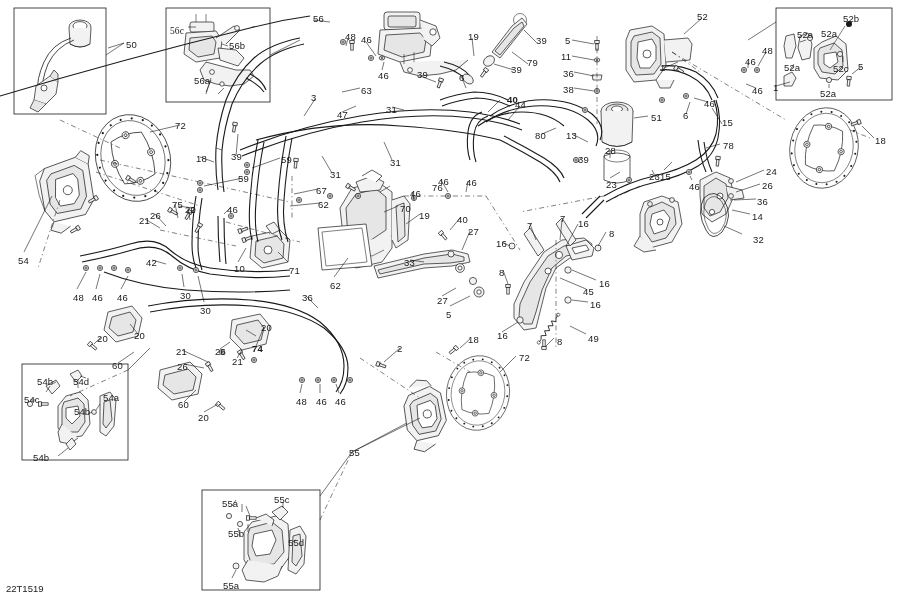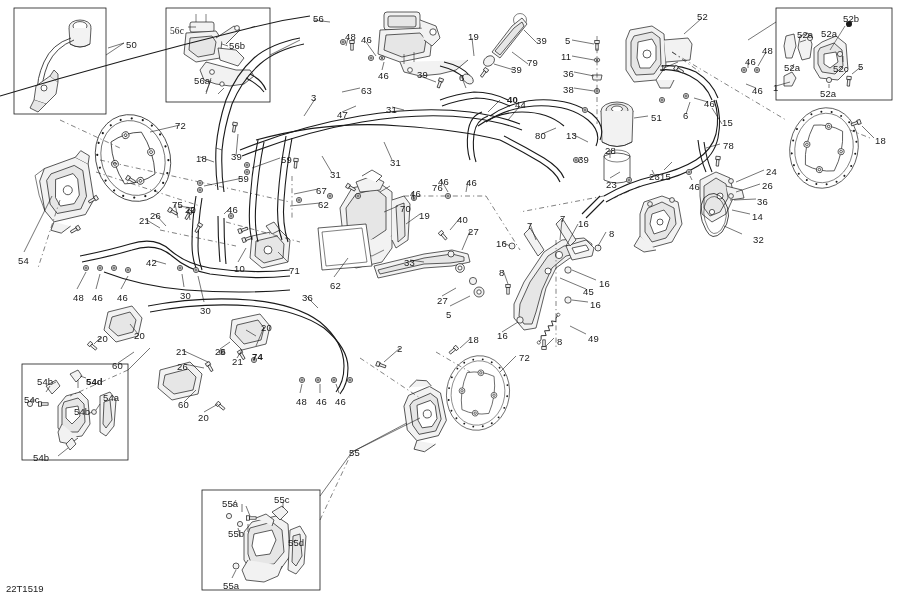--- a/index.html
+++ b/index.html
@@ -750,40 +750,40 @@
       <div class="cal-label" style="left: 583px; top: 287px;">45</div>
       <div class="cal-label" style="left: 590px; top: 300px;">16</div>
       <div class="cal-label" style="left: 497px; top: 331px;">16</div>
       <div class="cal-label" style="left: 557px; top: 337px;">8</div>
       <div class="cal-label" style="left: 588px; top: 334px;">49</div>
       <div class="cal-label" style="left: 176px; top: 347px;">21</div>
       <div class="cal-label" style="left: 177px; top: 362px;">26</div>
       <div class="cal-label" style="left: 134px; top: 331px;">20</div>
       <div class="cal-label" style="left: 112px; top: 361px;">60</div>
       <div class="cal-label" style="left: 97px; top: 334px;">20</div>
-      <div class="cal-label" style="left: 252px; top: 352px; font-weight: bold;">74</div>
+      <div class="cal-label" style="left: 252px; top: 344px; font-weight: bold;">74</div>
       <div class="cal-label" style="left: 261px; top: 323px;">20</div>
       <div class="cal-label" style="left: 232px; top: 357px;">21</div>
       <div class="cal-label" style="left: 215px; top: 347px;">26</div>
       <div class="cal-label" style="left: 178px; top: 400px;">60</div>
       <div class="cal-label" style="left: 198px; top: 413px;">20</div>
       <div class="cal-label" style="left: 296px; top: 397px;">48</div>
       <div class="cal-label" style="left: 316px; top: 397px;">46</div>
       <div class="cal-label" style="left: 335px; top: 397px;">46</div>
       <div class="cal-label" style="left: 397px; top: 344px;">2</div>
       <div class="cal-label" style="left: 468px; top: 335px;">18</div>
       <div class="cal-label" style="left: 519px; top: 353px;">72</div>
       <div class="cal-label" style="left: 349px; top: 448px;">55</div>
       <div class="cal-label" style="left: 222px; top: 499px;">55a</div>
       <div class="cal-label" style="left: 274px; top: 495px;">55c</div>
       <div class="cal-label" style="left: 228px; top: 529px;">55b</div>
       <div class="cal-label" style="left: 288px; top: 538px;">55d</div>
       <div class="cal-label" style="left: 223px; top: 581px;">55a</div>
       <div class="cal-label" style="left: 37px; top: 377px;">54b</div>
-      <div class="cal-label" style="left: 86px; top: 377px; font-weight: bold;">54d</div>
+      <div class="cal-label" style="left: 73px; top: 377px;">54d</div>
       <div class="cal-label" style="left: 24px; top: 395px;">54c</div>
       <div class="cal-label" style="left: 74px; top: 407px;">54b</div>
       <div class="cal-label" style="left: 103px; top: 393px;">54a</div>
       <div class="cal-label" style="left: 33px; top: 453px;">54b</div>
       <div class="cal-label" style="left: 858px; top: 62px;">5</div>
       <div class="cal-label" style="left: 704px; top: 99px;">46</div>
       <div class="cal-label" style="left: 773px; top: 83px;">1</div>
     </div>
 
   <div id="sheet-code">22T1519</div>

